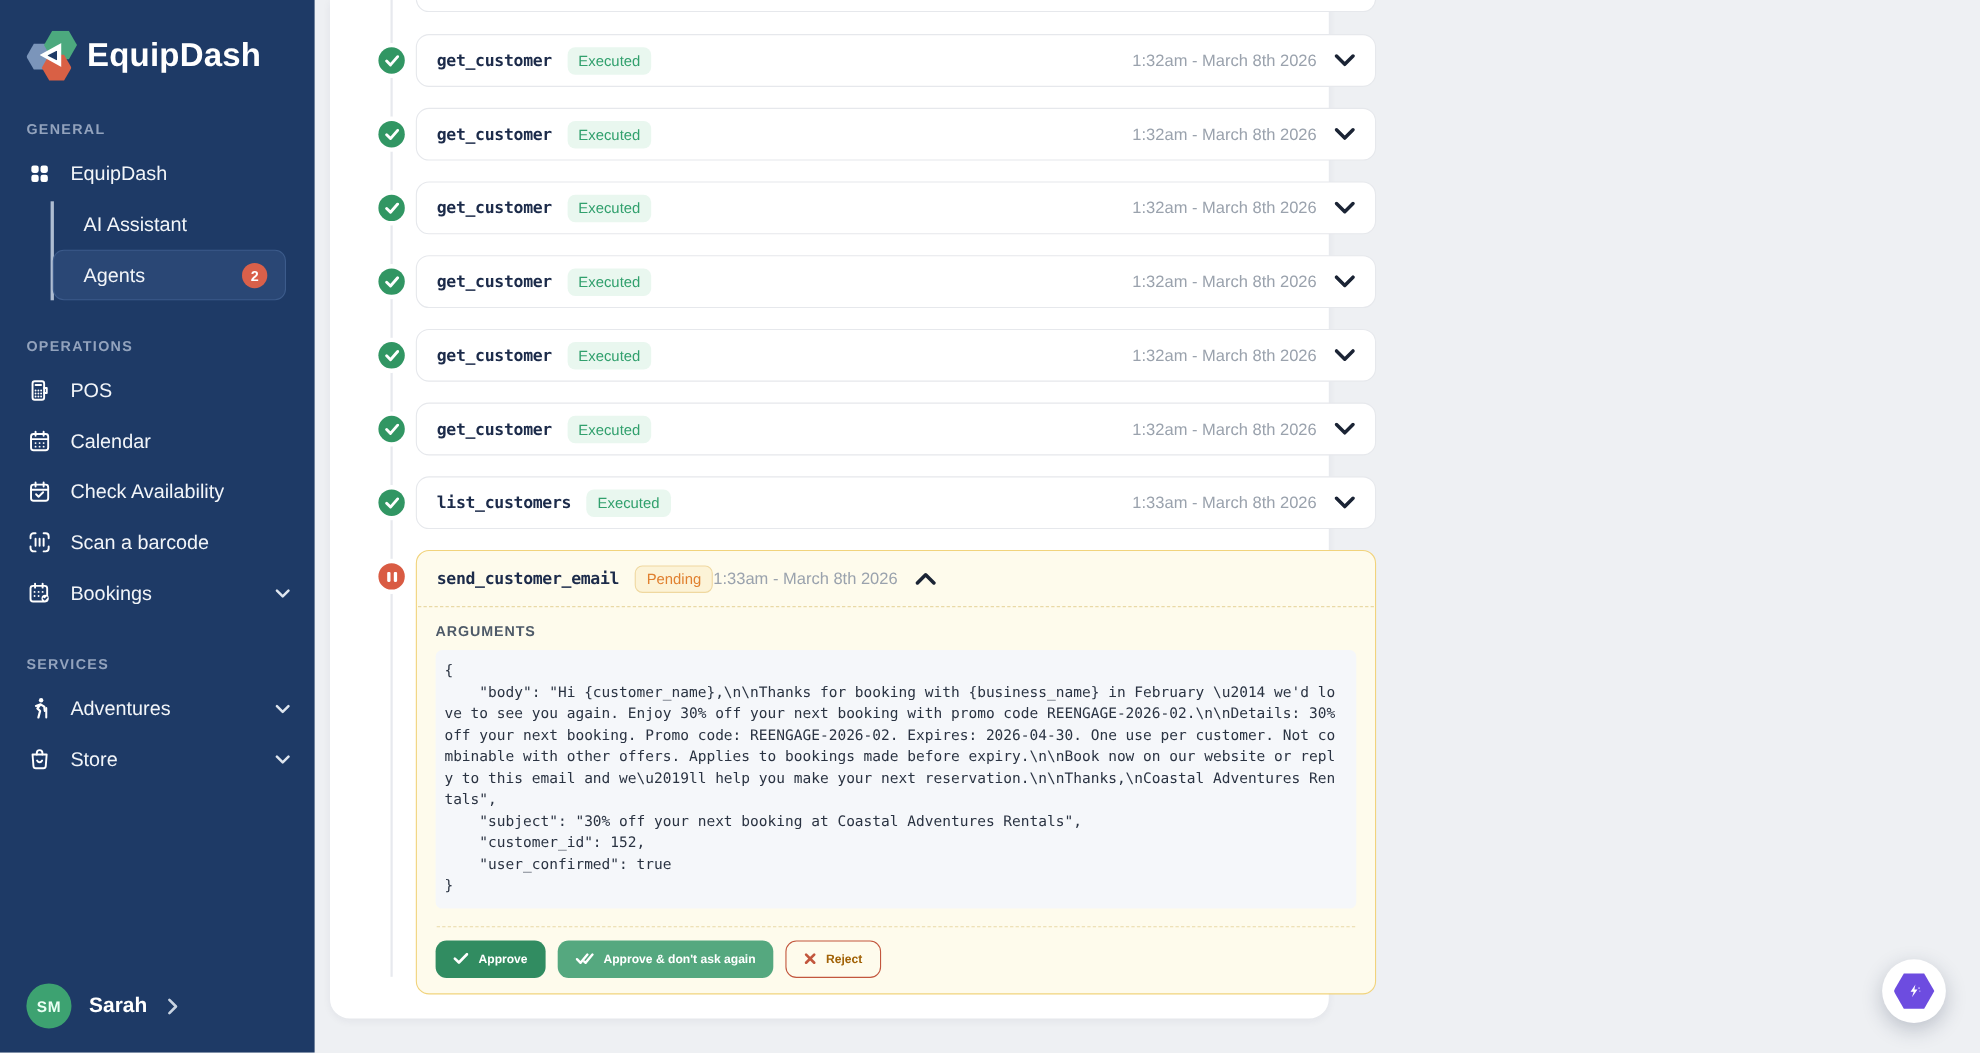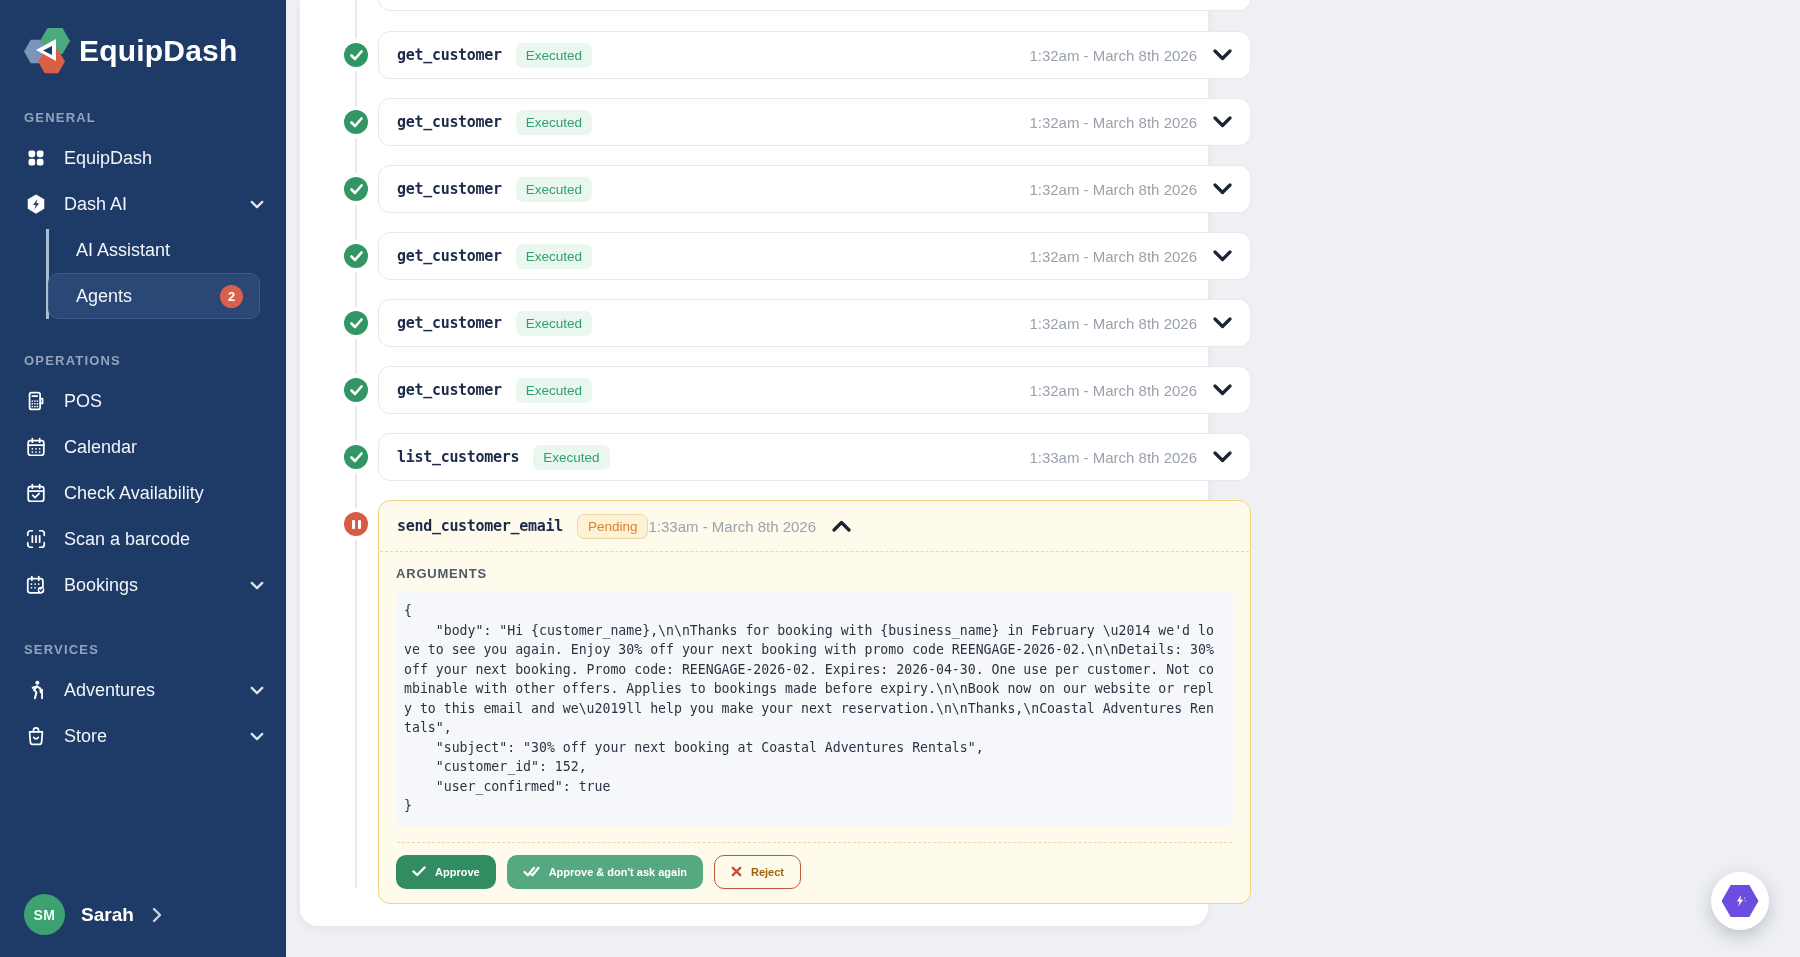--- a/index.html
+++ b/index.html
@@ -172,33 +172,20 @@
             <rect x="3" y="3" width="8" height="8" rx="2.5"></rect>
             <rect x="13" y="3" width="8" height="8" rx="2.5"></rect>
             <rect x="3" y="13" width="8" height="8" rx="2.5"></rect>
             <rect x="13" y="13" width="8" height="8" rx="2.5"></rect>
           </g>
         </svg>
     </span>
     <span>EquipDash</span>
   </div>
 
-  <div class="nav-item">
-    <span class="ico">
-      <svg width="22" height="22" viewBox="0 0 24 24">
-          <polygon points="12,1.5 21,6.7 21,17.3 12,22.5 3,17.3 3,6.7" fill="#ffffff"></polygon>
-          <path d="M13.6 6.5 8.8 13.2h3l-1.6 4.9 5.2-7h-3z" fill="#1e3a66"></path>
-        </svg>
-    </span>
-    <span>Dash AI</span>
-    <span class="grow"></span>
-    <svg class="chev-s" viewBox="0 0 16 10">
-        <polyline points="2,2 8,8 14,2" fill="none" stroke="#dfe6ef" stroke-width="2.6" stroke-linecap="round" stroke-linejoin="round"></polyline>
-      </svg>
-  </div>
 
   <div class="subnav">
     <div class="subnav-item">
       <span>AI Assistant</span>
     </div>
     <div class="subnav-item active">
       <span>Agents</span>
       <span class="num-badge">2</span>
     </div>
   </div>

